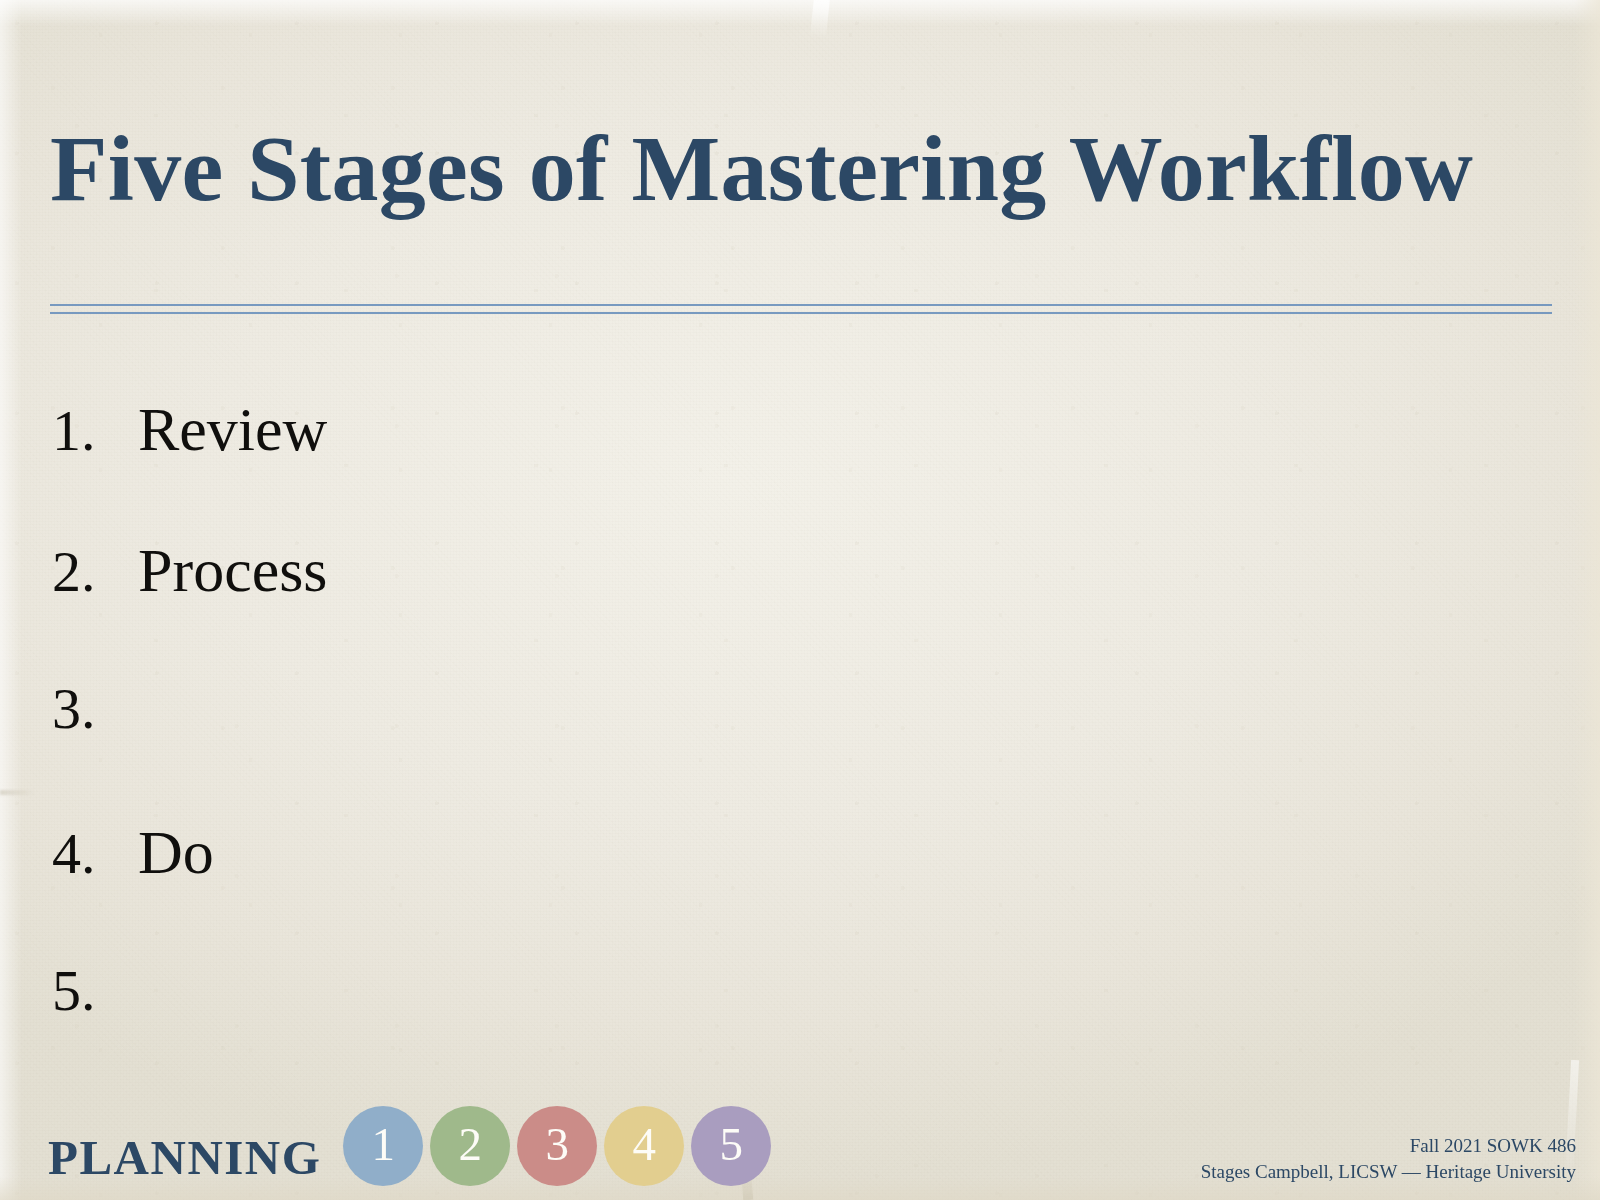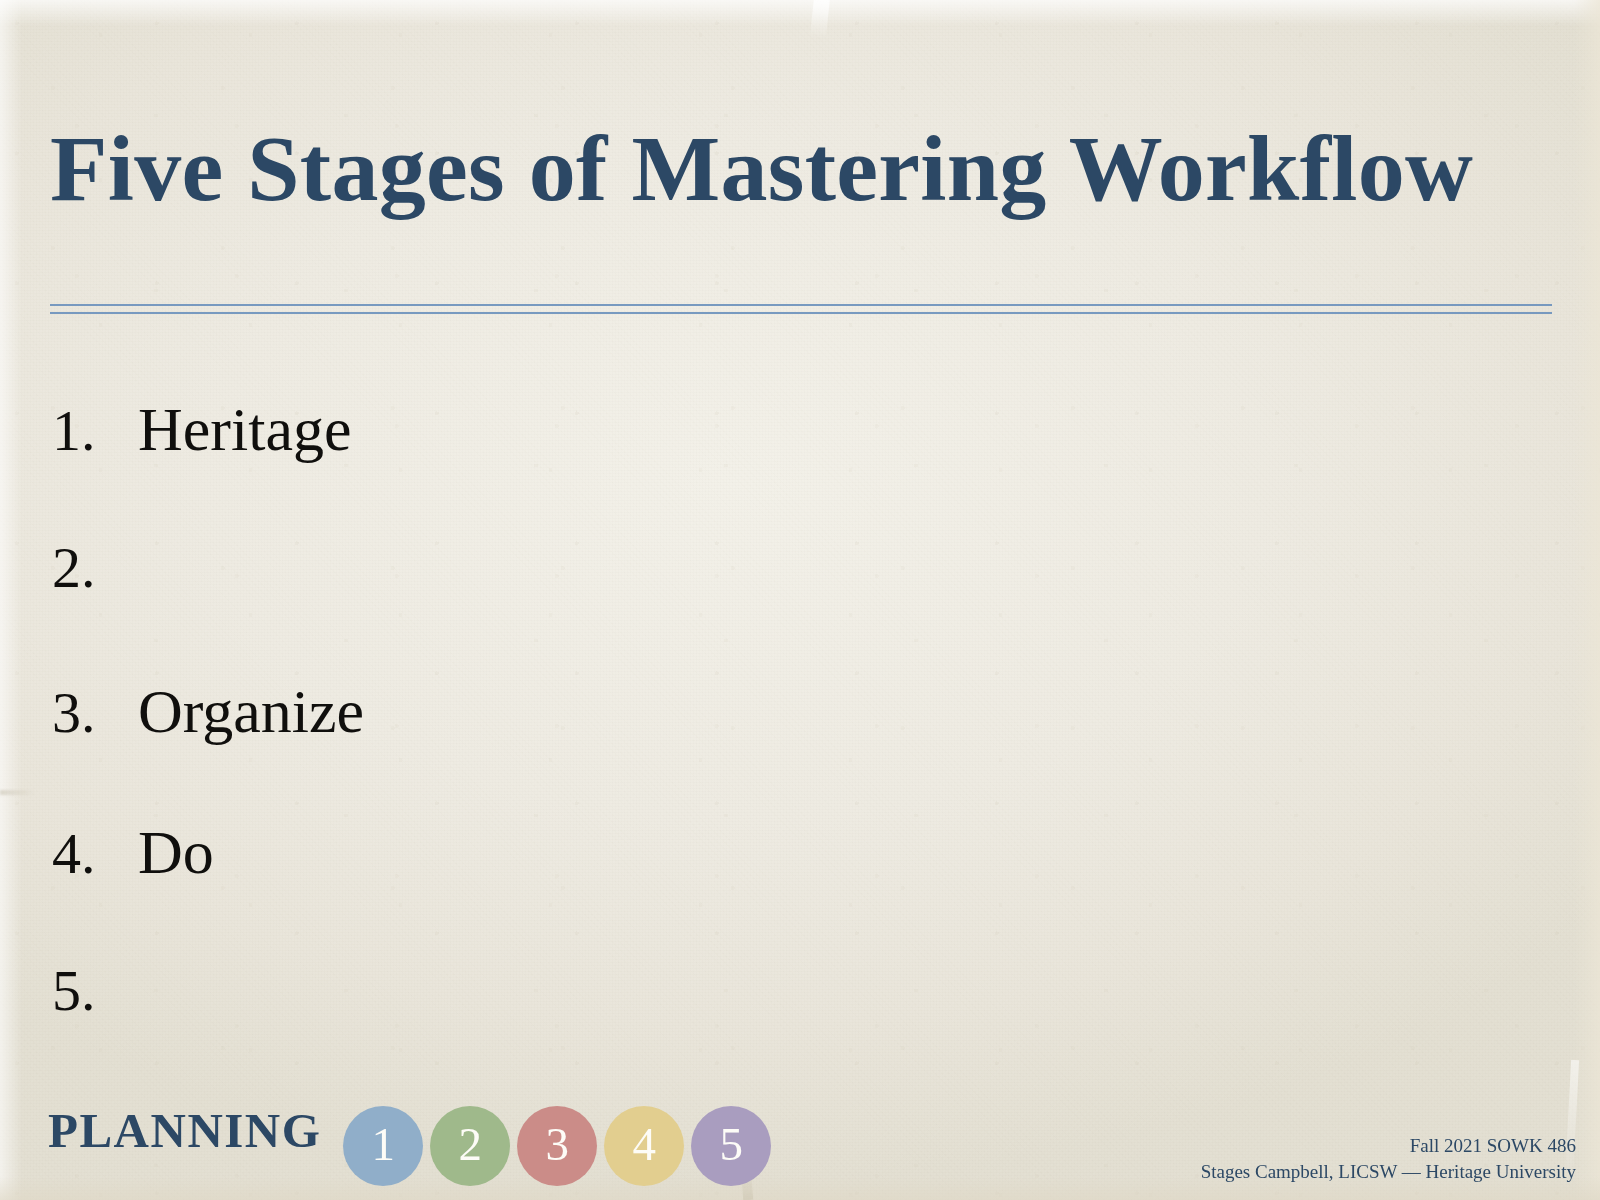--- a/index.html
+++ b/index.html
@@ -150,21 +150,21 @@
   .list-item .lbl {
     font-size: 62px;
   }
 
   
   .footer-left {
     position: absolute;
     left: 48px;
     bottom: 14px;
     display: flex;
-    align-items: flex-start;
+    align-items: flex-end;
   }
   .planning {
     font-size: 49px;
     font-weight: bold;
     letter-spacing: 1.5px;
     color: #2c4865;
     line-height: 1;
     padding-bottom: 4px;
   }
   .dots {
@@ -216,28 +216,28 @@
   <h1 class="title">Five Stages of Mastering Workflow</h1>
 
   <div class="divider">
     <div class="line l1"></div>
     <div class="line l2"></div>
   </div>
 
   <div class="list">
     <div class="list-item">
       <span class="num">1.</span>
-      <span class="lbl">Heritage</span>
+      <span class="lbl">Review</span>
     </div>
     <div class="list-item">
       <span class="num">2.</span>
+      <span class="lbl">Process</span>
     </div>
     <div class="list-item">
       <span class="num">3.</span>
-      <span class="lbl">Organize</span>
     </div>
     <div class="list-item">
       <span class="num">4.</span>
       <span class="lbl">Do</span>
     </div>
     <div class="list-item">
       <span class="num">5.</span>
     </div>
   </div>
 

